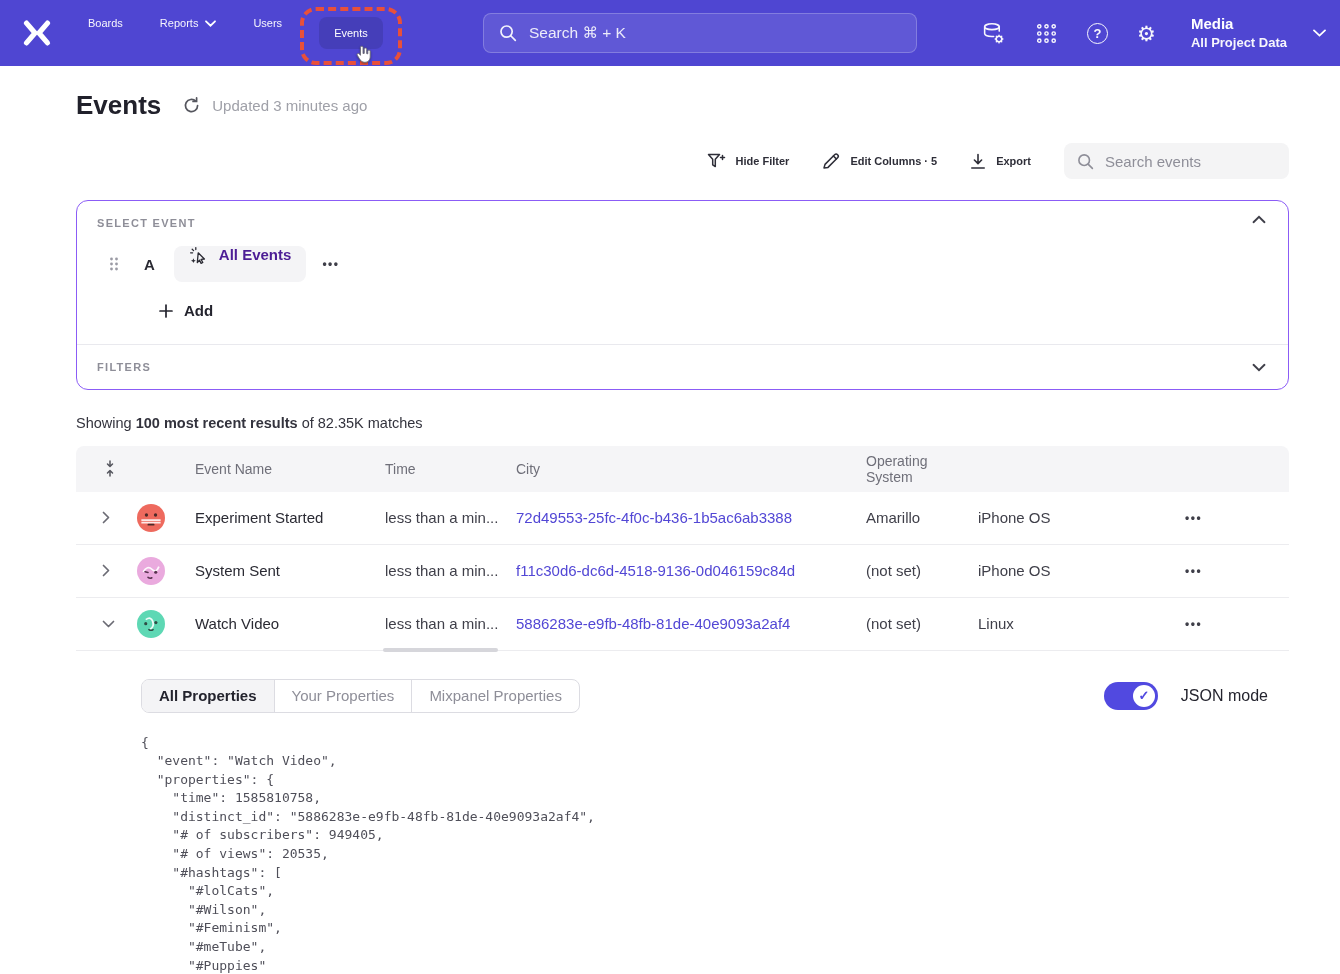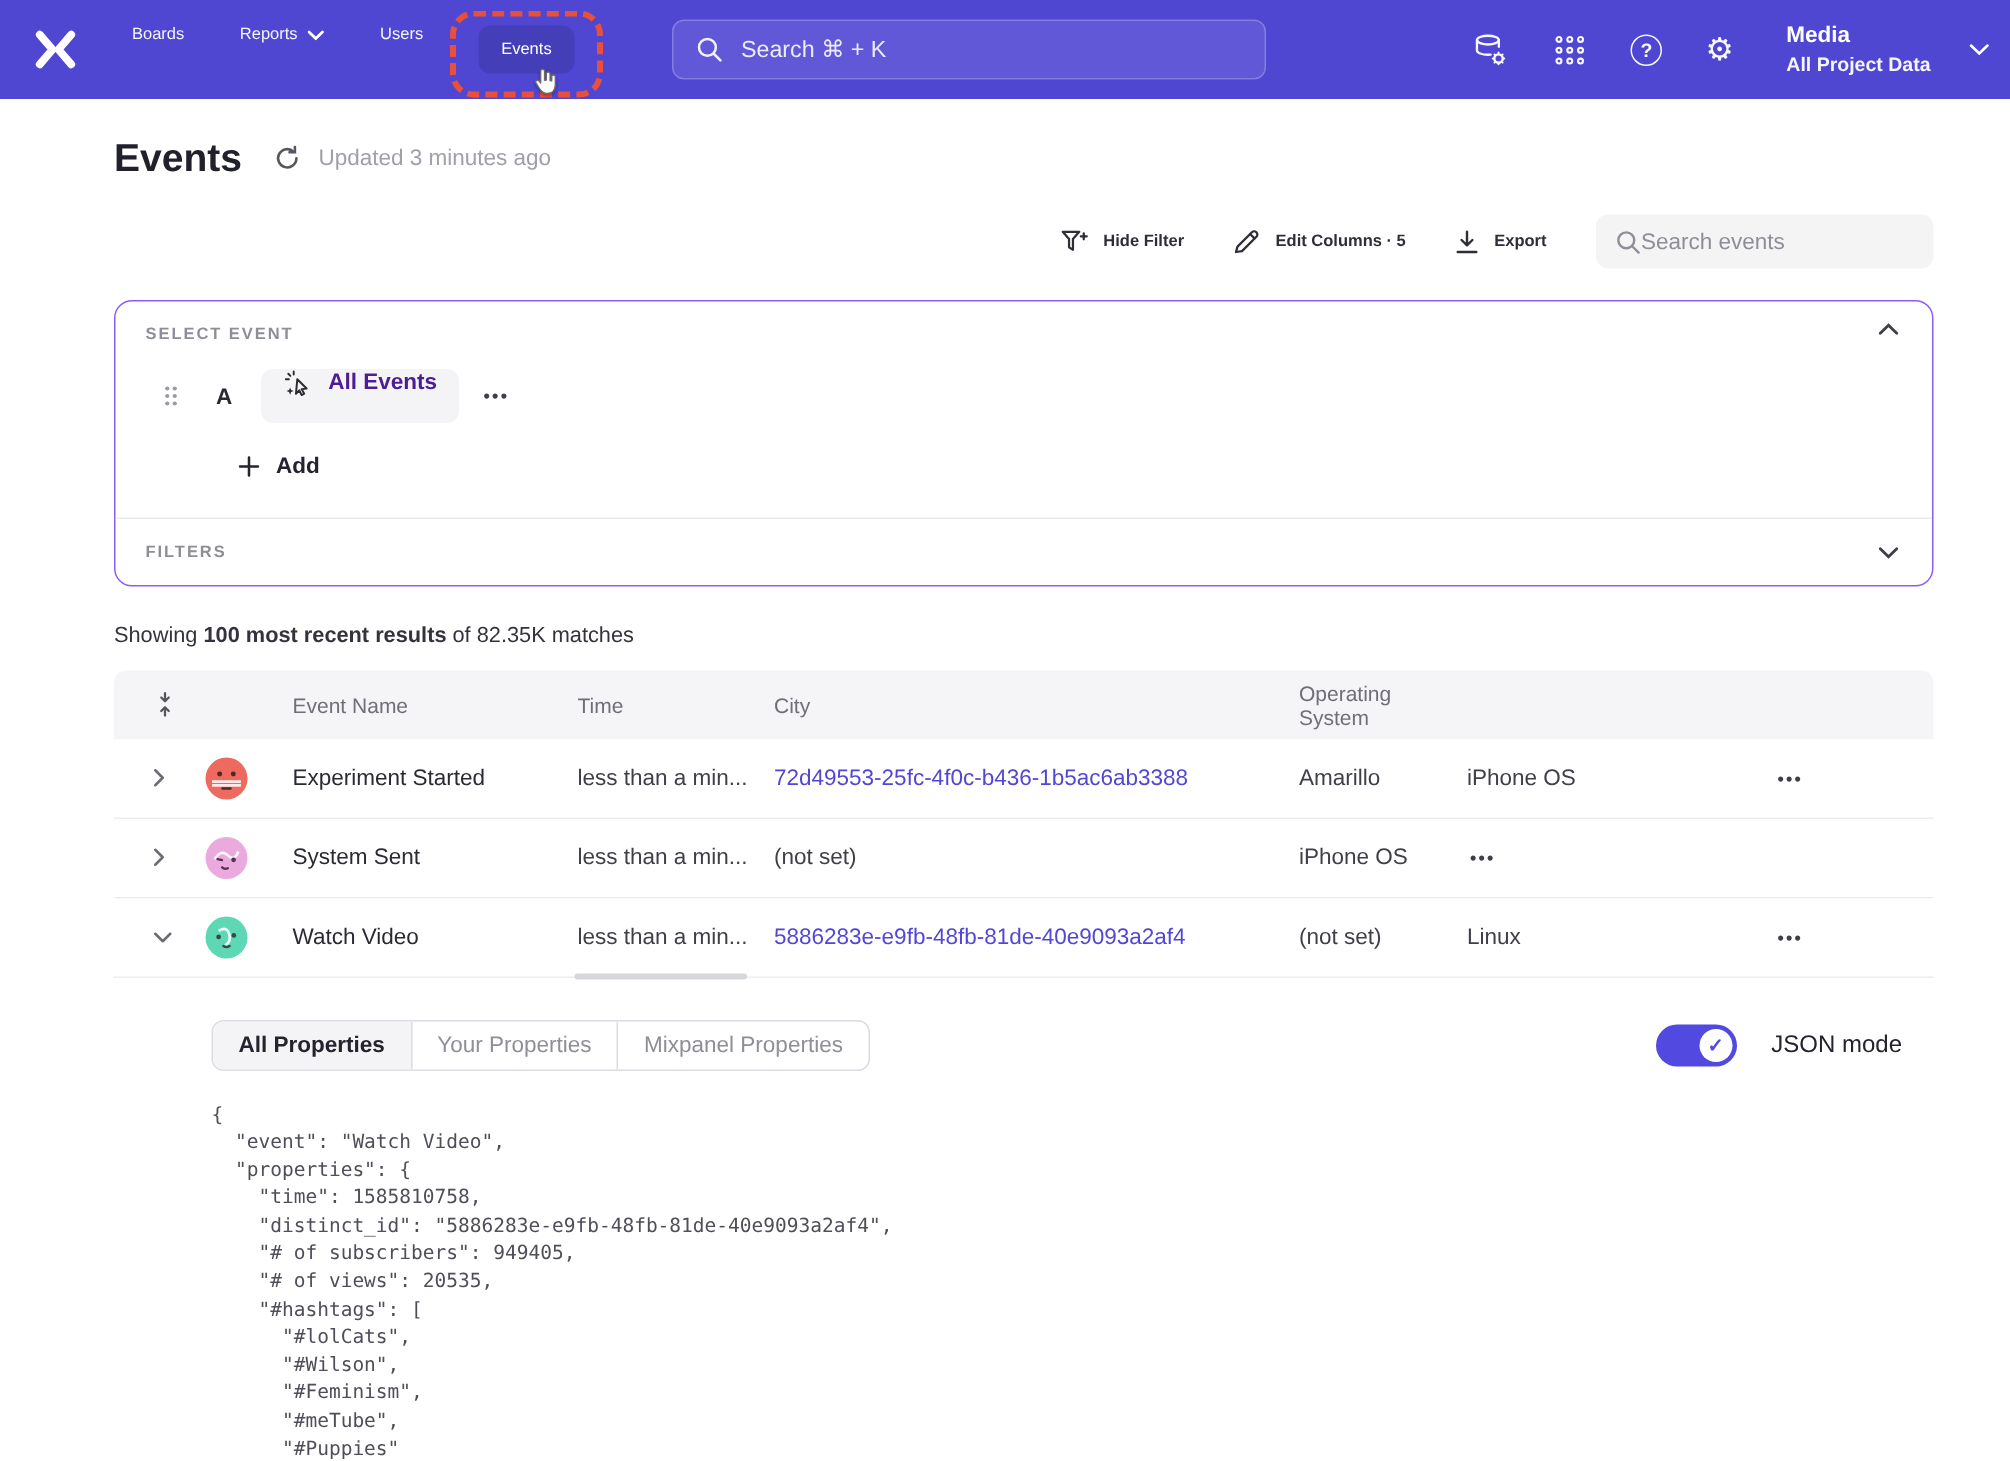--- a/index.html
+++ b/index.html
@@ -9,21 +9,21 @@
 
 
 .navbar{position:relative;height:66px;background:#4f46d2;display:flex;align-items:center;padding:0 20px;color:#fff;z-index:5}
 .logo{margin-left:2px;cursor:pointer}
 .nav-links{display:flex;align-items:flex-start;margin-left:36px;gap:37px;font-size:11px;font-weight:400}
 .nav-link{color:rgba(255,255,255,.95);cursor:pointer;display:flex;align-items:center;gap:7px;white-space:nowrap}
 .nav-events-wrap{position:relative}
 .nav-pill{background:#453eb9;border-radius:8px;padding:10px 15px;cursor:pointer;display:block;color:#fff}
 .annotation-box{position:absolute;left:-19px;right:-19px;top:-10px;bottom:-16px;border:4px dashed #e8503a;border-radius:16px;pointer-events:none;z-index:6}
 .cursor-hand{position:absolute;left:34px;top:26px;z-index:7;filter:drop-shadow(0 1px 1px rgba(0,0,0,.35))}
-.nav-search{position:absolute;left:448px;top:13px;width:396px;height:40px;border-radius:8px;background:rgba(255,255,255,.10);border:1px solid rgba(255,255,255,.22);display:flex;align-items:center;padding:0 15px;gap:12px;cursor:text}
+.nav-search{position:absolute;left:483px;top:13px;width:434px;height:40px;border-radius:8px;background:rgba(255,255,255,.10);border:1px solid rgba(255,255,255,.22);display:flex;align-items:center;padding:0 15px;gap:12px;cursor:text}
 .nav-search .ph{color:rgba(255,255,255,.88);font-size:15.5px}
 .nav-right{position:absolute;right:14px;top:0;height:66px;display:flex;align-items:center;gap:29px}
 .icon-btn{display:flex;align-items:center;justify-content:center;cursor:pointer;opacity:.96}
 .help-circle{width:21px;height:21px;border:1.7px solid #fff;border-radius:50%;display:flex;align-items:center;justify-content:center;font-size:13px;font-weight:700}
 .gear-glyph{font-size:21px;line-height:1}
 .project{display:flex;align-items:center;cursor:pointer;margin-left:6px}
 .project .txt{line-height:1.35}
 .project .name{font-size:15px;font-weight:700}
 .project .scope{font-size:13px;font-weight:600;opacity:.95}
 .project .chev{margin-left:26px}
@@ -36,21 +36,21 @@
 .updated{margin-left:12px;color:#9fa0a8;font-size:15px}
 
 
 .toolbar{display:flex;align-items:center;margin-top:22px;height:36px}
 .seg{display:flex;border:1px solid #dcdce2;border-radius:8px;overflow:hidden;height:35px;background:#fff}
 .seg-item{display:flex;align-items:center;gap:9px;padding:0 14px;font-size:14.5px;color:#8e8e98;border-right:1px solid #dcdce2;cursor:pointer;white-space:nowrap}
 .seg-item:last-child{border-right:none}
 .seg-item.active{background:#f4f4f6;color:#24242e;font-weight:700}
 .toolbar-right{margin-left:auto;display:flex;align-items:center;gap:33px}
 .tool-btn{display:flex;align-items:center;gap:10px;font-size:11px;font-weight:600;color:#2e2e38;cursor:pointer;white-space:nowrap}
-.search-events{width:225px;height:36px;background:#f4f4f5;border-radius:8px;display:flex;align-items:center;padding:0 13px;color:#8e8e98;font-size:15px;cursor:text}
+.search-events{width:225px;height:36px;background:#f4f4f5;border-radius:8px;display:flex;align-items:center;gap:11px;padding:0 13px;color:#8e8e98;font-size:15px;cursor:text}
 
 
 .card{position:relative;margin-top:21px;border:1px solid #8b5cf6;border-radius:12px;background:#fff}
 .sec-label{font-size:11px;letter-spacing:1.3px;color:#8e8e98;font-weight:600}
 .card-sec1{padding:16px 20px 22px}
 .event-row{display:flex;align-items:center;margin-top:17px}
 .drag{margin-left:12px;cursor:grab}
 .letter{margin-left:25px;font-size:15px;font-weight:600;color:#2a2a33}
 .event-pill{margin-left:19px;height:36px;background:#f4f4f6;border-radius:8px;display:flex;gap:10px;padding:0 15px;font-size:15px;font-weight:700;color:#4c1d95;cursor:pointer}
 .more-dots{margin-left:16px;font-size:12px;letter-spacing:1.5px;color:#3f3f49;cursor:pointer;font-weight:700}
@@ -302,20 +302,21 @@
       <span class="avatar" style="background-color: rgb(234, 170, 222);">
         <svg width="28" height="28" viewBox="0 0 16 16">
             <path d="M3.5 8.5q2.5-4 5-1.5t4-1.5" stroke="#fff" stroke-width="1" opacity=".9" fill="none"></path>
             <circle cx="10.7" cy="8.7" r=".9" fill="#57324e"></circle>
             <path d="M4.6 8.4l1.7.4" stroke="#57324e" stroke-width=".9" stroke-linecap="round"></path>
             <path d="M6.3 11.6q1 .9 2.2.3" stroke="#57324e" stroke-width=".9" fill="none" stroke-linecap="round"></path>
           </svg>
       </span>
       <span class="cell-event">System Sent</span>
       <span class="cell-time">less than a min...</span>
+      <span class="cell-link">f11c30d6-dc6d-4518-9136-0d046159c84d</span>
       <span>(not set)</span>
       <span>iPhone OS</span>
       <span class="row-more">•••</span>
     </div>
 
     <div class="trow">
       <span class="row-chev">
           <svg width="13" height="8" viewBox="0 0 13 8" fill="none" stroke="#6b6b74" stroke-width="1.7" stroke-linecap="round" stroke-linejoin="round">
             <path d="M1.5 1.5 L6.5 6.5 L11.5 1.5"></path>
           </svg>

